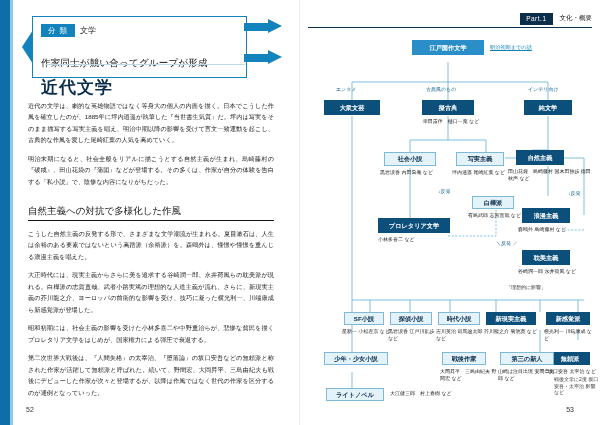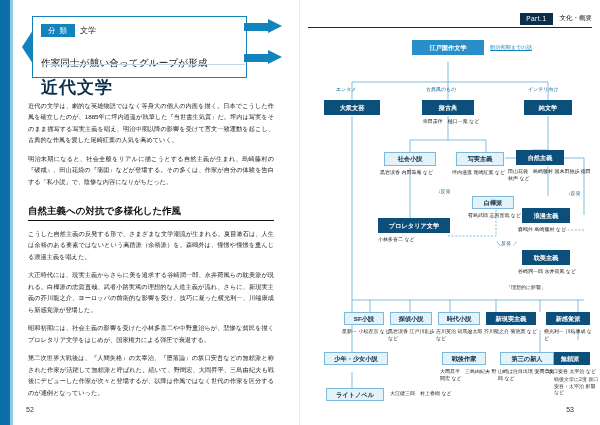--- a/index.html
+++ b/index.html
@@ -73,21 +73,21 @@
   .banner-line {
     position:absolute; left:12px; top:47px; width:200px; height:1px; background:#bcd9e8;
   }
   .body-text {
     position:absolute; left:28px; top:100px; width:246px;
     font-size:6.2px; line-height:1.85; color:#1a1a1a; text-align:justify;
   }
   .body-text p { margin-bottom:7px; }
   .sec-head {
     position:absolute; left:28px; width:246px;
-    font-size:9.5px; font-weight:bold; color:#111;
+    font-size:9.5px; font-weight:normal; color:#111;
   }
   .sec-rule {
     position:absolute; left:28px; width:246px; height:1px; background:#111;
   }
   .body-text2 {
     position:absolute; left:28px; width:246px;
     font-size:6.2px; line-height:1.85; color:#1a1a1a; text-align:justify;
   }
   .body-text2 p { margin-bottom:7px; }
   .pg-left {

